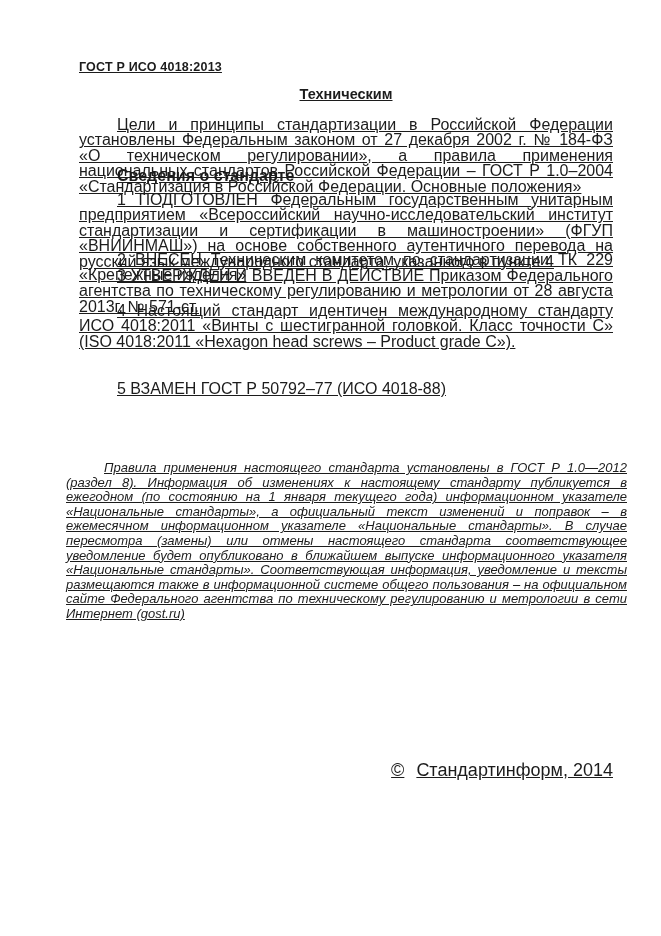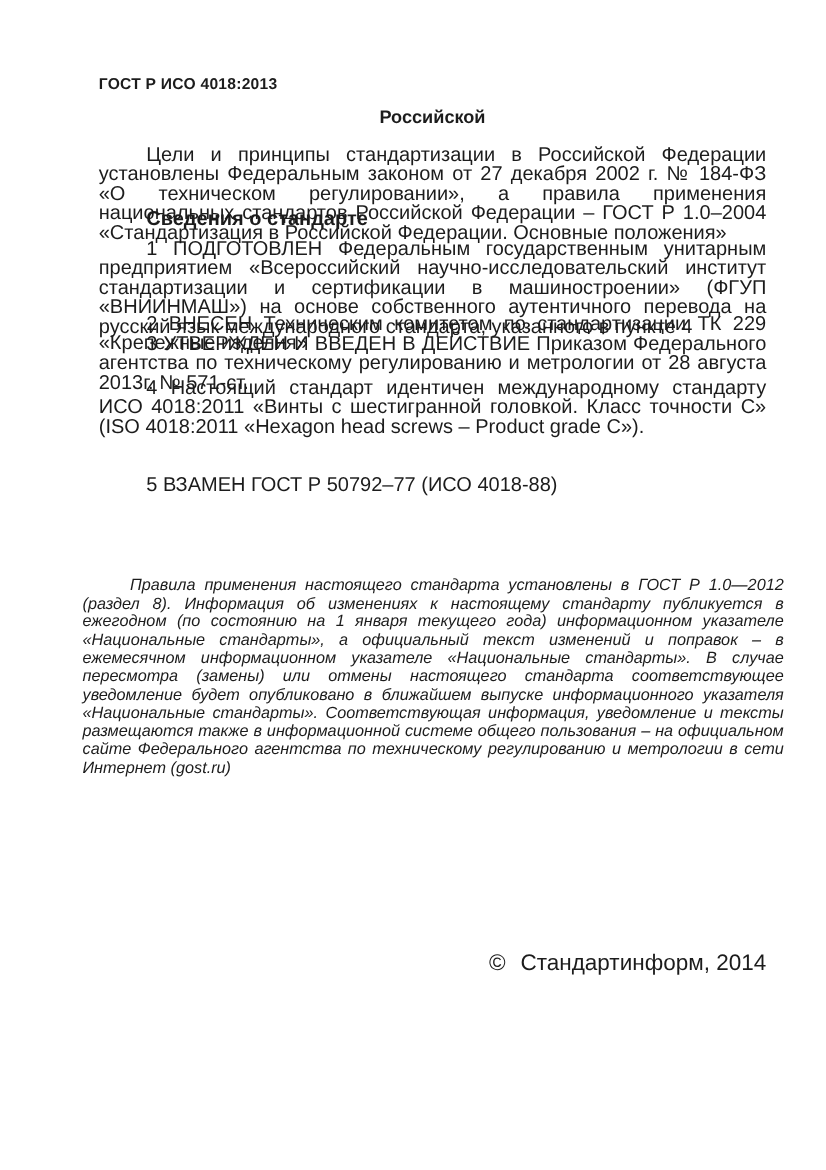--- a/index.html
+++ b/index.html
@@ -22,20 +22,21 @@
     left: 79px;
     top: 0;
     width: 534px;
     height: 100%;
   }
   .content > * {
     position: absolute;
     left: 0;
     right: 0;
     margin: 0;
+    text-decoration: underline;
   }
   .doc-code {
     top: 60px;
     font-size: 12.5px;
     font-weight: bold;
     letter-spacing: 0.2px;
   }
   .title {
     top: 86px;
     font-size: 14.5px;
@@ -72,21 +73,21 @@
   }
 </style>
 </head>
 <body>
 
 <div class="page">
   <div class="content">
 
     <div class="doc-code">ГОСТ Р ИСО 4018:2013</div>
 
-    <div class="title">Российской</div>
+    <div class="title">Техническим</div>
 
     <p class="body indent" style="top:117px">Цели и принципы стандартизации в Российской Федерации установлены Федеральным законом от 27 декабря 2002 г. № 184-ФЗ «О техническом регулировании», а правила применения национальных стандартов Российской Федерации – ГОСТ Р 1.0–2004 «Стандартизация в Российской Федерации. Основные положения»</p>
 
     <p class="body indent bold" style="top:168px">Сведения о стандарте</p>
 
     <p class="body indent" style="top:192px">1 ПОДГОТОВЛЕН Федеральным государственным унитарным предприятием «Всероссийский научно-исследовательский институт стандартизации и сертификации в машиностроении» (ФГУП «ВНИИНМАШ») на основе собственного аутентичного перевода на русский язык международного стандарта, указанного в пункте 4</p>
 
     <p class="body indent" style="top:252px">2 ВНЕСЕН Техническим комитетом по стандартизации ТК 229 «Крепежные изделия»</p>
 
     <p class="body indent" style="top:268px">3 УТВЕРЖДЕН И ВВЕДЕН В ДЕЙСТВИЕ Приказом Федерального агентства по техническому регулированию и метрологии от 28 августа 2013г. № 571-ст.</p>

